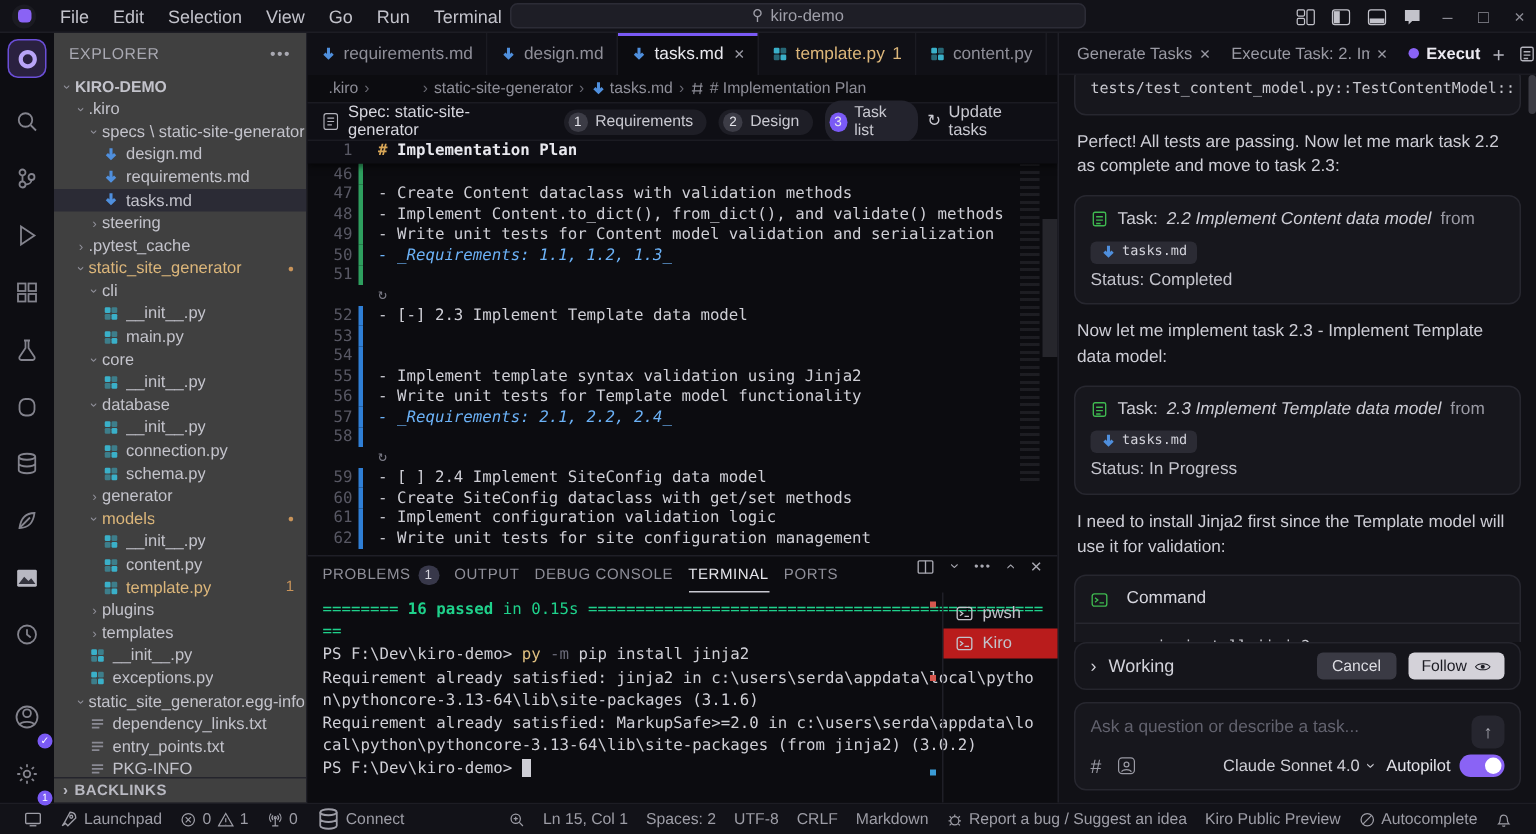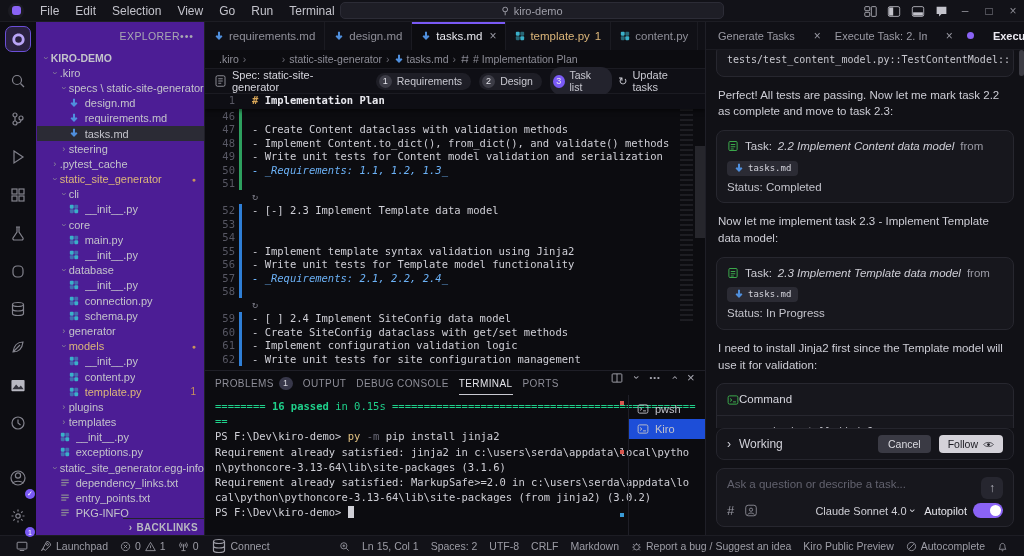--- a/index.html
+++ b/index.html
@@ -24,21 +24,21 @@
 
   
   #activitybar { width:36px; background:#0d0d12; display:flex; flex-direction:column; align-items:center; padding-top:4px; }
   #kiro-tile { width:26px; height:26px; border-radius:7px; background:#2a2140; border:1px solid #6b4fd8; display:flex; align-items:center; justify-content:center; margin-bottom:10px; }
   .ab-icon { width:28px; height:38px; display:flex; align-items:center; justify-content:center; color:#83838d; }
   .ab-bottom { margin-top:auto; }
   .badge-purple { position:absolute; right:-3px; bottom:-2px; width:10px; height:10px; border-radius:50%; background:#7a5af5; font-size:7px; color:#fff; display:flex; align-items:center; justify-content:center; }
   .rel { position:relative; }
 
   
-  #sidebar { width:169px; background:#4c1d95; border-right:1px solid #1f1f27; display:flex; flex-direction:column; font-size:11px;align-items:flex-end; }
+  #sidebar { width:169px; background:#404040; border-right:1px solid #1f1f27; display:flex; flex-direction:column; font-size:11px; }
   #sidebar-header { height:28px; display:flex; align-items:center; padding:0 10px; color:#a9a9b2; font-size:10.5px; letter-spacing:.4px; }
   #sidebar-header .sp { flex:1; }
   #tree { flex:1; overflow:hidden; }
   .tree-row { height:15.2px; display:flex; align-items:center; white-space:nowrap; color:#c3c3cb; }
   .tree-row.selected { background:#2b2b35; }
   .tree-row .twisty { width:10px; color:#8f8f99; font-size:9px; display:inline-flex; justify-content:center; }
   .tree-row .ficon { width:13px; margin-right:4px; display:inline-flex; justify-content:center; }
   .tree-row .lbl { overflow:hidden; text-overflow:ellipsis; }
   .tree-row .right { margin-left:auto; padding-right:8px; color:#c9945a; font-size:10px; }
   .mod { color:#dcb67a !important; }
@@ -86,41 +86,41 @@
   #panel-actions { margin-left:auto; display:flex; gap:11px; color:#a9a9b2; align-items:center; }
   #panel-body { flex:1; display:flex; position:relative; }
   #term-out { width:415px; padding:4px 0 0 10px; font-family:"DejaVu Sans Mono","Liberation Mono",monospace; font-size:10.5px; line-height:15.2px; white-space:pre; color:#cfcfd6; }
   .tg { color:#1fd18b; } .tgb { color:#1fd18b; font-weight:bold; }
   .tyel { color:#e0c080; } .tdim { color:#6a6a78; }
   .tcur { background:#cfcfd6; color:#0c0c10; }
   #term-ruler { width:8px; position:relative; }
   .mark { position:absolute; width:4px; height:4px; left:0; }
   #term-list { flex:1; border-left:1px solid #1f1f27; padding-top:4px; font-size:11px; }
   .term-item { height:20px; display:flex; align-items:center; gap:6px; padding:0 8px; color:#c3c3cb; }
-  .term-item.selected { background:#1d4ed8; }
+  .term-item.selected { background:#b91c1c; }
 
   
   #chatcol { width:319px; background:#111116; border-left:1px solid #1f1f27; display:flex; flex-direction:column; }
   #chat-tabbar { height:28px; background:#101016; display:flex; align-items:center; padding:0 6px; gap:2px; font-size:11px; color:#9a9aa4; border-bottom:1px solid #1b1b22; }
-  .ctab { display:flex; align-items:center; gap:19px; padding:0 6px; height:28px; white-space:nowrap; }
+  .ctab { display:flex; align-items:center; gap:5px; padding:0 6px; height:28px; white-space:nowrap; }
   .ctab.active { color:#eceaf2; font-weight:bold; }
   .ctab .dot { width:7px; height:7px; border-radius:50%; background:#8a63f5; }
   .ctab .lbl { max-width:92px; overflow:hidden; }
   #chat-actions { margin-left:auto; display:flex; gap:9px; align-items:center; color:#b3b3bc; }
   #chat-scroll { flex:1; overflow:hidden; padding:8px 10px 0 10px; font-size:11.5px; line-height:1.45; color:#cdcdd5; position:relative; }
   #chat-scrollthumb { position:absolute; top:0; right:0; width:5px; height:26px; background:rgba(140,140,155,.35); border-radius:3px; }
   .msg-p { margin:6px 2px 10px 2px; }
   .card { background:#17171d; border:1px solid #27272f; border-radius:8px; margin-bottom:10px; }
   .codeclip { font-family:"DejaVu Sans Mono","Liberation Mono",monospace; font-size:10px; color:#c8c8cf; padding:8px 10px; white-space:pre; overflow:hidden; }
   .task-card { padding:7px 10px; }
   .task-line { display:flex; align-items:center; gap:6px; flex-wrap:wrap; }
   .task-title { font-style:italic; }
   .chip { display:inline-flex; align-items:center; gap:4px; background:#2b2b34; border-radius:4px; padding:1px 7px; font-family:"DejaVu Sans Mono","Liberation Mono",monospace; font-size:9px; color:#d2d2da; }
   .task-status { margin-top:3px; color:#c3c3cb; }
-  .cmd-header { display:flex; align-items:center; gap:0; padding:7px 10px; border-bottom:1px solid #27272f; color:#d6d6de;text-align:right; }
+  .cmd-header { display:flex; align-items:center; gap:12px; padding:7px 10px; border-bottom:1px solid #27272f; color:#d6d6de;text-align:right; }
   .cmd-body { font-family:"DejaVu Sans Mono","Liberation Mono",monospace; font-size:10px; padding:9px 12px; white-space:pre; color:#c8c8cf; }
   #working { margin:0 10px 8px 10px; background:#15151b; border:1px solid #25252d; border-radius:8px; height:32px; display:flex; align-items:center; padding:0 10px; gap:8px; }
   #working .sp { flex:1; }
   .btn-cancel { background:#3a3a44; color:#dcdce2; border-radius:4px; font-size:10.5px; padding:3px 10px; }
   .btn-follow { background:#d4d2d9; color:#1b1b22; border-radius:4px; font-size:10.5px; padding:3px 9px; display:flex; gap:5px; align-items:center; }
   #chat-input { margin:0 10px 8px 10px; background:#17171d; border:1px solid #27272f; border-radius:8px; padding:8px 10px 8px 10px; }
   #chat-input input { width:250px; background:transparent; border:none; outline:none; color:#c3c3cb; font-size:11.5px; font-family:"Liberation Sans",sans-serif; }
   #chat-input input::placeholder { color:#62626e; }
   #send-btn { float:right; width:22px; height:22px; border-radius:6px; background:#26262f; color:#b3b3bc; display:flex; align-items:center; justify-content:center; font-size:12px; }
   #input-row2 { display:flex; align-items:center; gap:10px; margin-top:12px; color:#9a9aa4; }
@@ -366,34 +366,34 @@
           <span class="ficon">
             <svg width="10" height="10" viewBox="0 0 12 12">
               <rect x="1" y="1" width="4.6" height="4.6" rx="1" fill="#3ab0c9"></rect>
               <rect x="6.4" y="1" width="4.6" height="4.6" rx="1" fill="#3ab0c9" opacity=".55"></rect>
               <rect x="1" y="6.4" width="4.6" height="4.6" rx="1" fill="#3ab0c9" opacity=".55"></rect>
               <rect x="6.4" y="6.4" width="4.6" height="4.6" rx="1" fill="#3ab0c9"></rect>
             </svg>
           </span>
           <span class="lbl">__init__.py</span>
         </div>
+        <div class="tree-row" style="padding-left: 31px;">
+          <span class="ficon">
+            <svg width="10" height="10" viewBox="0 0 12 12">
+              <rect x="1" y="1" width="4.6" height="4.6" rx="1" fill="#3ab0c9"></rect>
+              <rect x="6.4" y="1" width="4.6" height="4.6" rx="1" fill="#3ab0c9" opacity=".55"></rect>
+              <rect x="1" y="6.4" width="4.6" height="4.6" rx="1" fill="#3ab0c9" opacity=".55"></rect>
+              <rect x="6.4" y="6.4" width="4.6" height="4.6" rx="1" fill="#3ab0c9"></rect>
+            </svg>
+          </span>
+          <span class="lbl">main.py</span>
+        </div>
         <div class="tree-row" style="padding-left: 22px;">
           <span class="twisty" style="transform: rotate(90deg);">›</span>
           <span class="lbl">core</span>
-        </div>
-        <div class="tree-row" style="padding-left: 31px;">
-          <span class="ficon">
-            <svg width="10" height="10" viewBox="0 0 12 12">
-              <rect x="1" y="1" width="4.6" height="4.6" rx="1" fill="#3ab0c9"></rect>
-              <rect x="6.4" y="1" width="4.6" height="4.6" rx="1" fill="#3ab0c9" opacity=".55"></rect>
-              <rect x="1" y="6.4" width="4.6" height="4.6" rx="1" fill="#3ab0c9" opacity=".55"></rect>
-              <rect x="6.4" y="6.4" width="4.6" height="4.6" rx="1" fill="#3ab0c9"></rect>
-            </svg>
-          </span>
-          <span class="lbl">main.py</span>
         </div>
         <div class="tree-row" style="padding-left: 31px;">
           <span class="ficon">
             <svg width="10" height="10" viewBox="0 0 12 12">
               <rect x="1" y="1" width="4.6" height="4.6" rx="1" fill="#3ab0c9"></rect>
               <rect x="6.4" y="1" width="4.6" height="4.6" rx="1" fill="#3ab0c9" opacity=".55"></rect>
               <rect x="1" y="6.4" width="4.6" height="4.6" rx="1" fill="#3ab0c9" opacity=".55"></rect>
               <rect x="6.4" y="6.4" width="4.6" height="4.6" rx="1" fill="#3ab0c9"></rect>
             </svg>
           </span>

